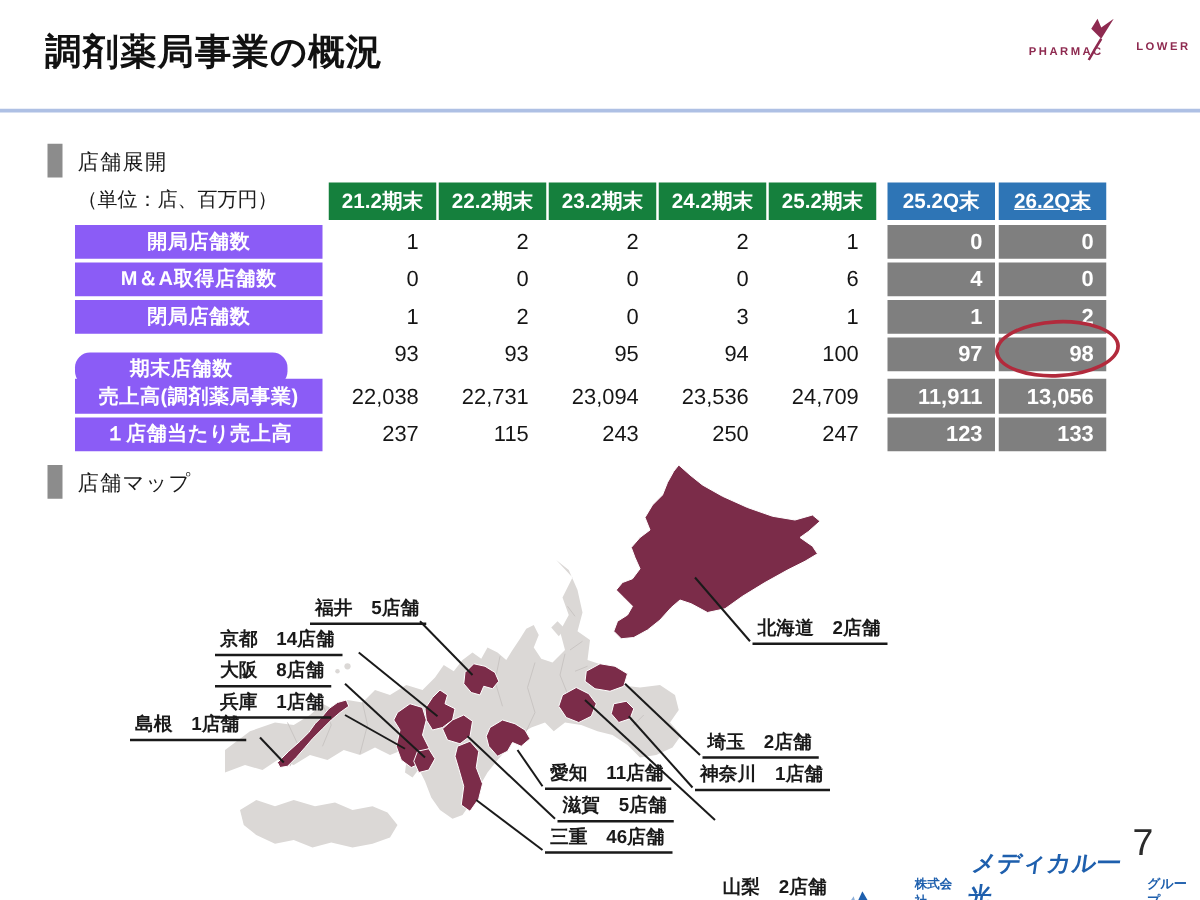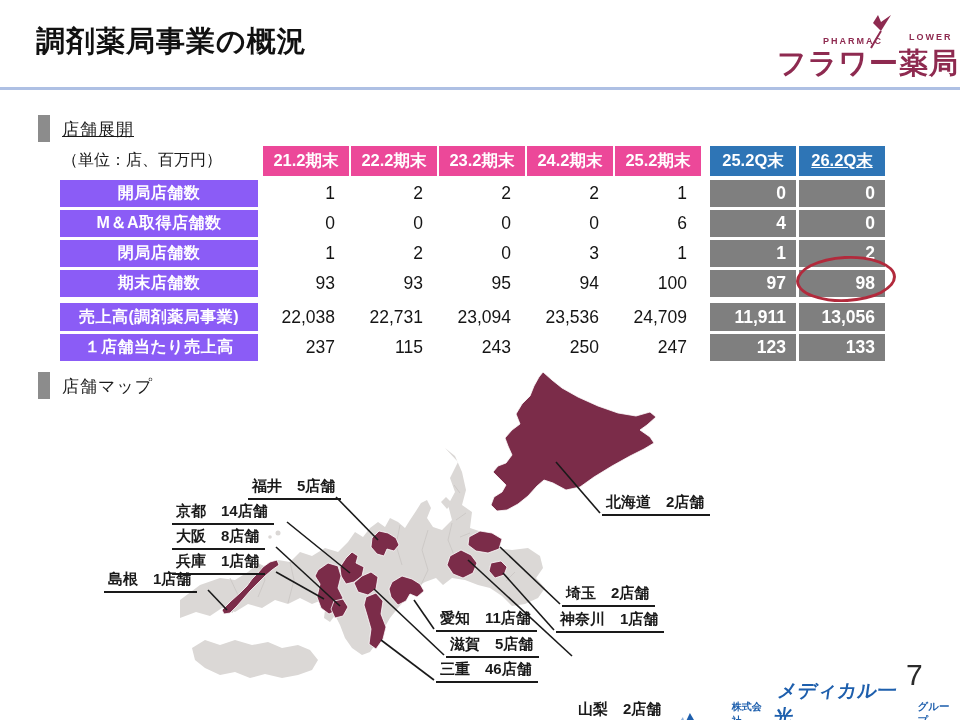--- a/index.html
+++ b/index.html
@@ -16,21 +16,21 @@
   .flogo-small{position:absolute;font-size:9px;font-weight:700;letter-spacing:2px;color:#8E2A50;padding-left:12px;}
   #flogo-name{position:absolute;left:2px;top:36px;font-size:29px;font-weight:800;letter-spacing:1px;color:#8E2A50;white-space:nowrap;}
 
   
   .sec-bar{width:12px;height:27px;background:#8C8C8C;}
   .sec-label{font-size:17px;font-weight:500;color:#1a1a1a;letter-spacing:1px;}
 
   
   #store-table{left:60px;top:146px;width:830px;height:216px;overflow:visible;}
   .t-cell{position:absolute;display:flex;align-items:center;box-sizing:border-box;}
-  .t-colhead{background:#ec4899;color:#fff;font-weight:700;font-size:16.5px;justify-content:center;}
+  .t-colhead{background:#15803d;color:#fff;font-weight:700;font-size:16.5px;justify-content:center;}
   .t-qhead{background:#2E75B6;color:#fff;font-weight:700;font-size:16.5px;justify-content:center;}
   .t-rowlabel{background:#8b5cf6;color:#fff;font-weight:700;font-size:16px;justify-content:center;letter-spacing:0.5px;}
   .t-val{color:#151515;font-size:17.5px;justify-content:flex-end;padding-right:14px;}
   .t-qval{background:#7F7F7F;color:#fff;font-weight:700;font-size:17.5px;justify-content:flex-end;padding-right:10px;}
   #unit-note{position:absolute;left:2px;top:4px;font-size:16px;color:#1a1a1a;}
   #highlight-circle{position:absolute;left:736px;top:110px;width:94px;height:40px;
     border:3.5px solid #B22A3C;border-radius:50%;transform:rotate(-3deg);z-index:5;}
 
   
   #map-svg{left:170px;top:365px;width:560px;height:320px;}
@@ -52,25 +52,24 @@
   <div class="abs" id="title">調剤薬局事業の概況</div>
   <div class="abs" id="header-rule"></div>
 
   <div class="abs" id="flower-logo">
     <span class="flogo-small" style="left:36px;top:28px;">PHARMAC</span>
     <svg class="abs" style="left:88px;top:6px;" width="30" height="36" viewBox="0 0 30 36">
       <path d="M2,1 L10,9 L15,1 L18,8 L28,1 L18,17 Z" fill="#8E2A50"></path>
       <path d="M18,17 Q13,25 8,34" stroke="#8E2A50" stroke-width="2" fill="none"></path>
     </svg>
     <span class="flogo-small" style="left:122px;top:24px;">LOWER</span>
-    <span id="flogo-name">フラワー薬局</span>
   </div>
 
   <div class="abs sec-bar" style="left:38px;top:115px;"></div>
-  <div class="abs sec-label" style="left:62px;top:118px;text-decoration:underline;">店舗展開</div>
+  <div class="abs sec-label" style="left:62px;top:118px;">店舗展開</div>
 
   <div class="abs" id="store-table">
     <div id="unit-note">（単位：店、百万円）</div>
     <div id="highlight-circle"></div>
   <div class="t-cell t-colhead" style="left: 203px; top: 0px; width: 86px; height: 30px;">21.2期末</div>
       <div class="t-cell t-colhead" style="left: 291px; top: 0px; width: 86px; height: 30px;">22.2期末</div>
       <div class="t-cell t-colhead" style="left: 379px; top: 0px; width: 86px; height: 30px;">23.2期末</div>
       <div class="t-cell t-colhead" style="left: 467px; top: 0px; width: 86px; height: 30px;">24.2期末</div>
       <div class="t-cell t-colhead" style="left: 555px; top: 0px; width: 86px; height: 30px;">25.2期末</div>
       <div class="t-cell t-qhead" style="left: 650px; top: 0px; width: 86px; height: 30px;">25.2Q末</div>
@@ -92,21 +91,21 @@
       <div class="t-cell t-qval" style="left: 650px; top: 64px; width: 86px; height: 27px;">4</div>
       <div class="t-cell t-qval" style="left: 739px; top: 64px; width: 86px; height: 27px;">0</div>
       <div class="t-cell t-rowlabel" style="left: 0px; top: 94px; width: 198px; height: 27px;">閉局店舗数</div>
       <div class="t-cell t-val" style="left: 203px; top: 94px; width: 86px; height: 27px;">1</div>
       <div class="t-cell t-val" style="left: 291px; top: 94px; width: 86px; height: 27px;">2</div>
       <div class="t-cell t-val" style="left: 379px; top: 94px; width: 86px; height: 27px;">0</div>
       <div class="t-cell t-val" style="left: 467px; top: 94px; width: 86px; height: 27px;">3</div>
       <div class="t-cell t-val" style="left: 555px; top: 94px; width: 86px; height: 27px;">1</div>
       <div class="t-cell t-qval" style="left: 650px; top: 94px; width: 86px; height: 27px;">1</div>
       <div class="t-cell t-qval" style="left: 739px; top: 94px; width: 86px; height: 27px;">2</div>
-      <div class="t-cell t-rowlabel" style="left: 0px; top: 124px; width: 198px; height: 27px;">期末店舗数</div>
+      <div class="t-cell t-rowlabel" style="left: 0px; top: 136px; width: 170px; height: 27px; border-radius: 12px;">期末店舗数</div>
       <div class="t-cell t-val" style="left: 203px; top: 124px; width: 86px; height: 27px;">93</div>
       <div class="t-cell t-val" style="left: 291px; top: 124px; width: 86px; height: 27px;">93</div>
       <div class="t-cell t-val" style="left: 379px; top: 124px; width: 86px; height: 27px;">95</div>
       <div class="t-cell t-val" style="left: 467px; top: 124px; width: 86px; height: 27px;">94</div>
       <div class="t-cell t-val" style="left: 555px; top: 124px; width: 86px; height: 27px;">100</div>
       <div class="t-cell t-qval" style="left: 650px; top: 124px; width: 86px; height: 27px;">97</div>
       <div class="t-cell t-qval" style="left: 739px; top: 124px; width: 86px; height: 27px;">98</div>
       <div class="t-cell t-rowlabel" style="left: 0px; top: 157px; width: 198px; height: 28px;">売上高(調剤薬局事業)</div>
       <div class="t-cell t-val" style="left: 203px; top: 157px; width: 86px; height: 28px;">22,038</div>
       <div class="t-cell t-val" style="left: 291px; top: 157px; width: 86px; height: 28px;">22,731</div>

